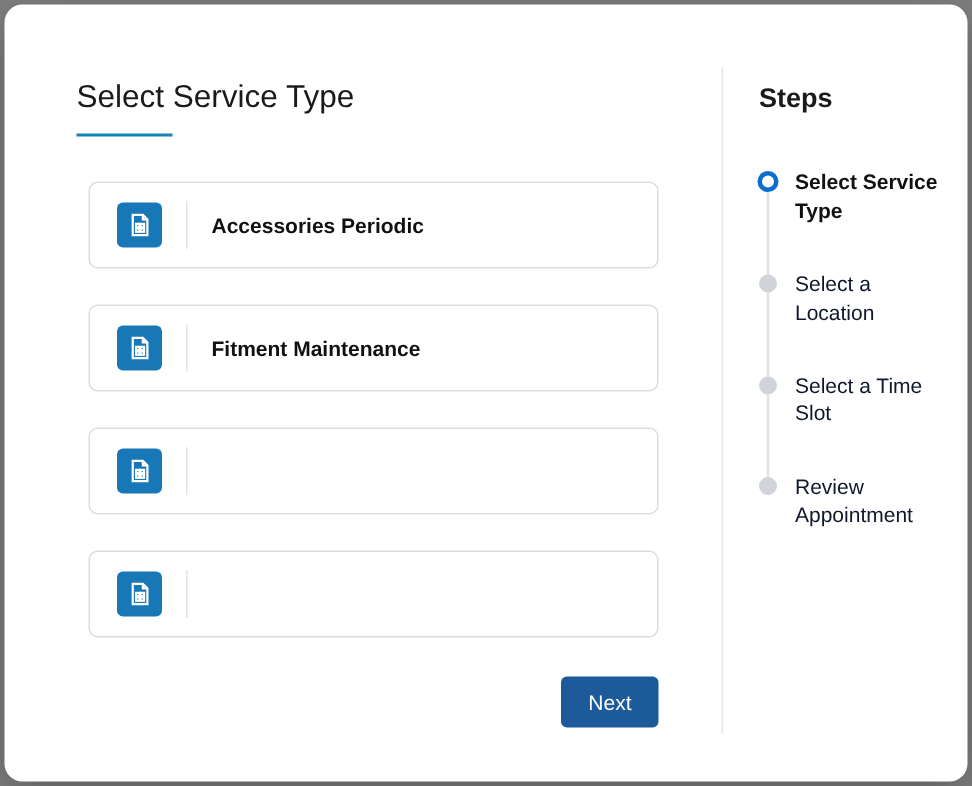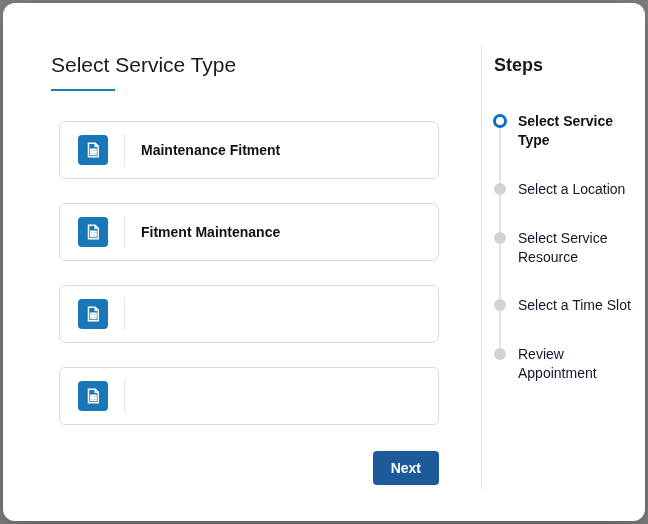--- a/index.html
+++ b/index.html
@@ -83,29 +83,29 @@
     display: flex;
     justify-content: flex-end;
   }
   .next-btn {
     background: #1c5a9a;
     color: #fff;
     border: none;
     border-radius: 4px;
     padding: 9px 18px;
     font-size: 14px;
-    font-weight: 700;
+    font-weight: 400;
     cursor: pointer;
   }
   .side {
     width: 164px;
     border-left: 1px solid #e2e5e9;
     margin-top: 42px;
     margin-bottom: 32px;
-    padding-left: 12px;
+    padding-left: 24px;
     padding-right: 14px;
   }
   .side-title {
     font-size: 18px;
     font-weight: 600;
     color: #1a1a1a;
     margin-bottom: 36px;
     margin-top: 10px;
   }
   .steps {
@@ -170,21 +170,21 @@
           <svg viewBox="0 0 24 24" fill="none" stroke="#fff" stroke-width="2">
             <path d="M6 3h9l4 4v14H6z"></path>
             <path d="M15 3v4h4"></path>
             <rect x="9" y="11" width="3" height="3"></rect>
             <rect x="13" y="11" width="3" height="3"></rect>
             <rect x="9" y="15" width="3" height="3"></rect>
             <rect x="13" y="15" width="3" height="3"></rect>
           </svg>
         </div>
         <div class="divider"></div>
-        <span class="label">Maintenance Fitment</span>
+        <span class="label">Accessories Periodic</span>
       </div>
 
       <div class="option">
         <div class="icon-wrap">
           <svg viewBox="0 0 24 24" fill="none" stroke="#fff" stroke-width="2">
             <path d="M6 3h9l4 4v14H6z"></path>
             <path d="M15 3v4h4"></path>
             <rect x="9" y="11" width="3" height="3"></rect>
             <rect x="13" y="11" width="3" height="3"></rect>
             <rect x="9" y="15" width="3" height="3"></rect>
@@ -239,25 +239,20 @@
         <div class="line"></div>
         <span>Select Service Type</span>
       </div>
 
       <div class="step">
         <div class="dot"></div>
         <div class="line"></div>
         <span>Select a Location</span>
       </div>
 
-      <div class="step">
-        <div class="dot"></div>
-        <div class="line"></div>
-        <span>Select Service Resource</span>
-      </div>
 
       <div class="step">
         <div class="dot"></div>
         <div class="line"></div>
         <span>Select a Time Slot</span>
       </div>
 
       <div class="step">
         <div class="dot"></div>
         

